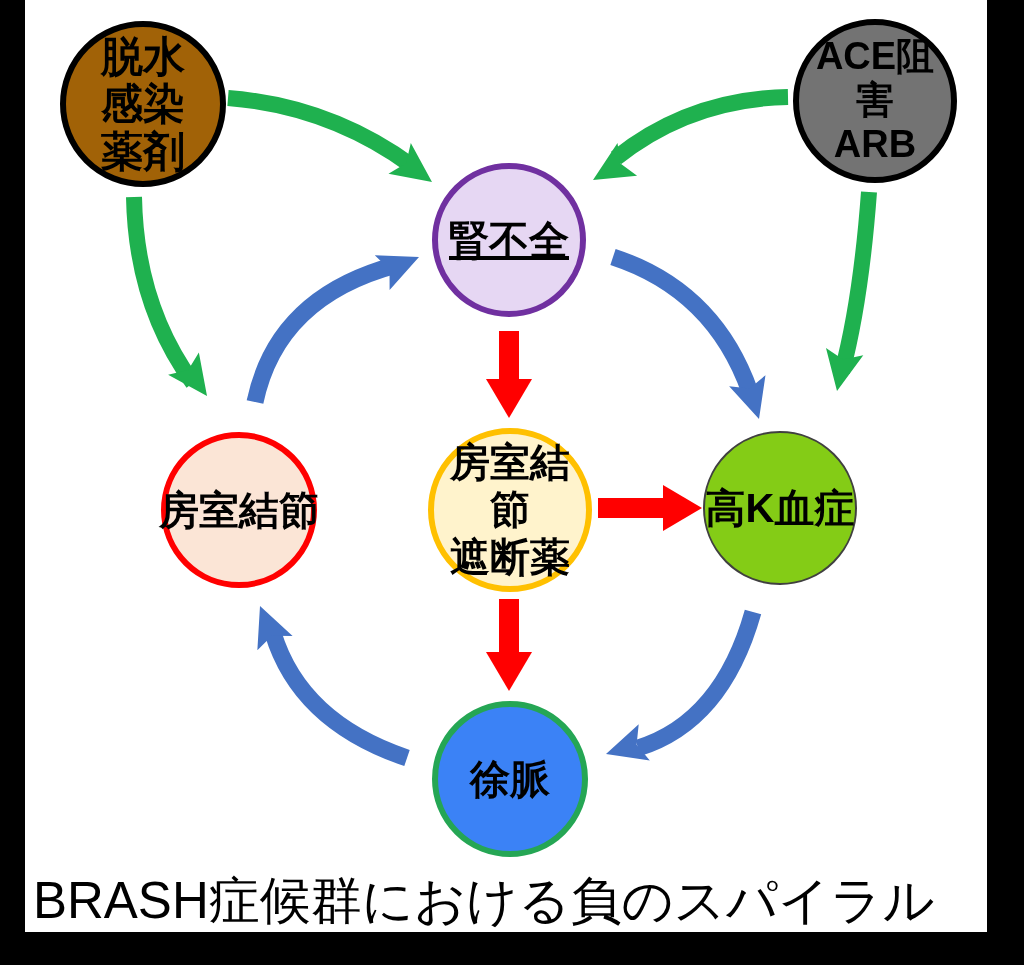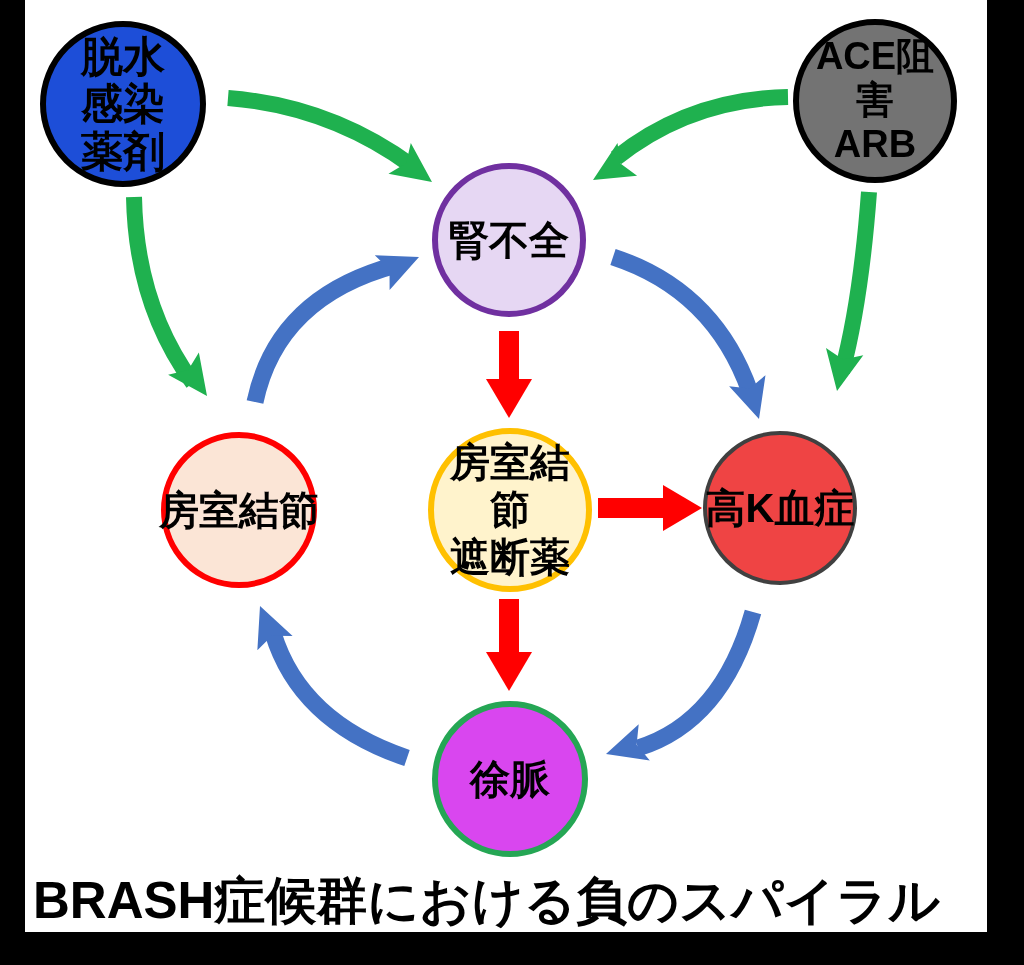--- a/index.html
+++ b/index.html
@@ -20,38 +20,38 @@
   }
   .node{
     position:absolute;z-index:2;
     border-radius:50%;
     box-sizing:border-box;
     display:flex;align-items:center;justify-content:center;
     text-align:center;
     font-weight:700;color:#000;
     white-space:pre-line;
   }
-  .node-dehydration{left:40px;top:21px;width:166px;height:166px;
-    background:#1d4ed8;border:6px solid #000;font-size:42px;line-height:1.12;}
+  .node-dehydration{left:60px;top:21px;width:166px;height:166px;
+    background:#a16207;border:6px solid #000;font-size:42px;line-height:1.12;}
   .node-ace{left:793px;top:19px;width:164px;height:164px;
     background:#737373;border:6px solid #000;font-size:38px;line-height:1.15;}
   .node-renal{left:432px;top:163px;width:154px;height:154px;
-    background:#e6d7f3;border:6px solid #7030a0;font-size:40px;}
+    background:#e6d7f3;border:6px solid #7030a0;font-size:40px;text-decoration:underline;}
   .node-circulatory{left:161px;top:432px;width:156px;height:156px;
     background:#fbe5d6;border:6px solid #ff0000;font-size:40px;white-space:nowrap;}
   .node-avnode{left:428px;top:428px;width:164px;height:164px;
     background:#fff3cc;border:6px solid #ffc000;font-size:40px;line-height:1.18;}
   .node-hyperk{left:703px;top:431px;width:154px;height:154px;
-    background:#ef4444;border:4px solid #404040;font-size:40px;white-space:nowrap;justify-content:center;}
+    background:#84cc16;border:2px solid #404040;font-size:40px;white-space:nowrap;justify-content:center;}
   .node-brady{left:432px;top:701px;width:156px;height:156px;
-    background:#d946ef;border:6px solid #25a654;font-size:40px;}
+    background:#3b82f6;border:6px solid #25a654;font-size:40px;}
   .title{
     position:absolute;z-index:2;
     left:33px;top:867px;width:954px;
-    font-size:51px;font-weight:700;color:#000;
+    font-size:51px;font-weight:400;color:#000;
     white-space:nowrap;letter-spacing:0px;
   }
 </style>
 </head>
 <body>
 
 <div class="canvas"></div>
 
 <svg class="arrows" viewBox="0 0 1024 965">
 

